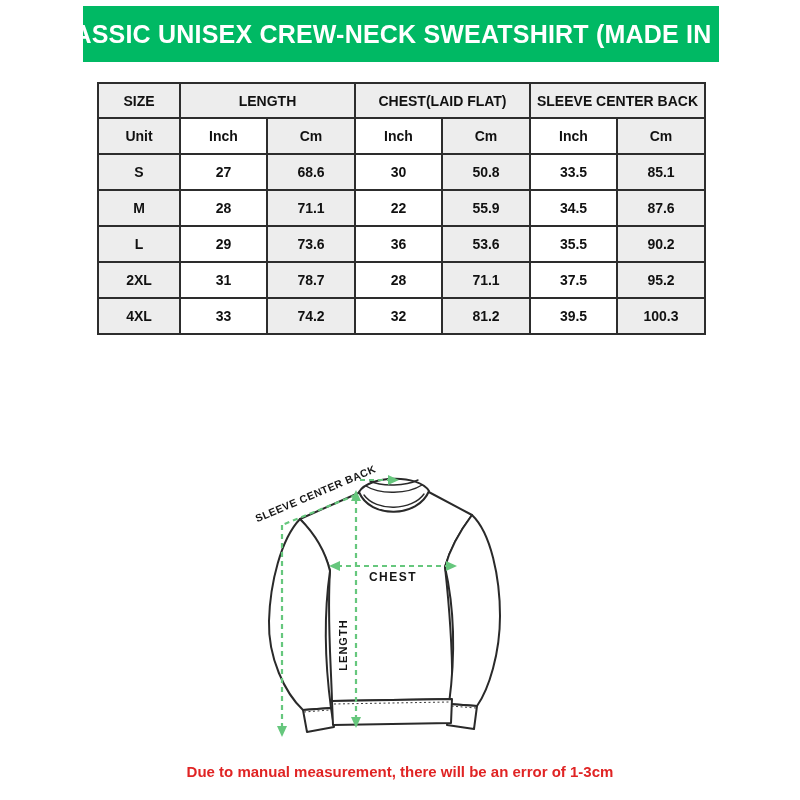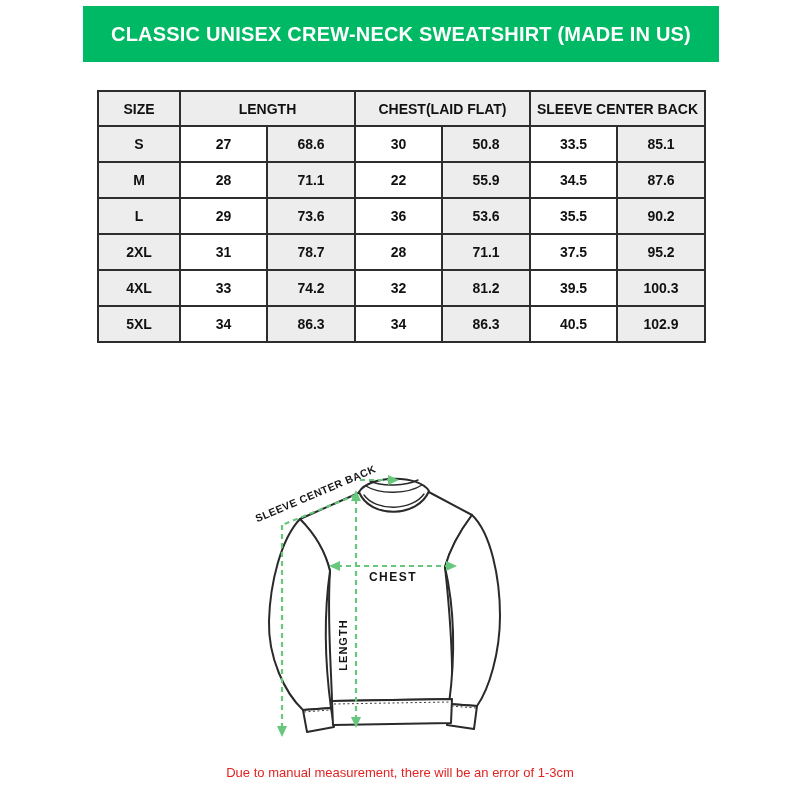--- a/index.html
+++ b/index.html
@@ -1,32 +1,32 @@
 <!DOCTYPE html>
 <html><head>
 <meta charset="utf-8">
 <style>
   html,body{margin:0;padding:0;background:#fff;}
   .page{position:relative;width:800px;height:800px;background:#ffffff;overflow:hidden;
         font-family:"Liberation Sans",sans-serif;}
   .title-bar{position:absolute;left:83px;top:6px;width:636px;height:56px;background:#00b964;
              display:flex;align-items:center;justify-content:center;}
-  .title-bar span{color:#ffffff;font-size:20px;font-weight:bold;letter-spacing:.2px;white-space:nowrap;}
-  table.size-chart{position:absolute;left:97px;top:90px;width:607px;border-collapse:collapse;
+  .title-bar span{color:#ffffff;font-size:25px;font-weight:bold;letter-spacing:.2px;white-space:nowrap;}
+  table.size-chart{position:absolute;left:97px;top:82px;width:607px;border-collapse:collapse;
                    table-layout:fixed;padding-left:20px;}
   table.size-chart td,table.size-chart th{border:2px solid #2d2d2d;text-align:center;vertical-align:middle;
       font-size:14px;font-weight:bold;color:#111;padding:0;font-family:"Liberation Sans",sans-serif;}
   tr.group-row{height:35px;}
   tr.unit-row,tr.data-row{height:36px;}
   .g{background:#ededed;}
   .w{background:#ffffff;}
   .diagram{position:absolute;left:237px;top:453px;width:330px;height:312px;}
   .diagram text{font-family:"Liberation Sans",sans-serif;font-weight:bold;fill:#151515;}
   .footnote{position:absolute;left:0;top:763px;width:800px;text-align:center;}
-  .footnote span{color:#e02424;font-size:13px;font-weight:normal;}
+  .footnote span{color:#e02424;font-size:15px;font-weight:bold;}
 </style>
 </head>
 <body>
 
 <div class="page">
 
   <div class="title-bar">
     <span>CLASSIC UNISEX CREW-NECK SWEATSHIRT (MADE IN US)</span>
   </div>
 
@@ -39,20 +39,29 @@
         <col style="width:88px">
         <col style="width:87px">
         <col style="width:88px">
     </colgroup>
     <tbody>
         <tr class="group-row">
       <th class="g">SIZE</th>
       <th class="g" colspan="2">LENGTH</th>
       <th class="g" colspan="2">CHEST(LAID FLAT)</th>
       <th class="g" colspan="2">SLEEVE CENTER BACK</th>
+    </tr>
+    <tr class="unit-row">
+      <td class="g">Unit</td>
+      <td class="w">Inch</td>
+      <td class="g">Cm</td>
+      <td class="w">Inch</td>
+      <td class="g">Cm</td>
+      <td class="w">Inch</td>
+      <td class="g">Cm</td>
     </tr>
     <tr class="data-row">
       <td class="g">S</td>
       <td class="w">27</td>
       <td class="g">68.6</td>
       <td class="w">30</td>
       <td class="g">50.8</td>
       <td class="w">33.5</td>
       <td class="g">85.1</td>
     </tr>
@@ -84,29 +93,20 @@
       <td class="g">95.2</td>
     </tr>
     <tr class="data-row">
       <td class="g">4XL</td>
       <td class="w">33</td>
       <td class="g">74.2</td>
       <td class="w">32</td>
       <td class="g">81.2</td>
       <td class="w">39.5</td>
       <td class="g">100.3</td>
-    </tr>
-    <tr class="data-row">
-      <td class="g">5XL</td>
-      <td class="w">34</td>
-      <td class="g">86.3</td>
-      <td class="w">34</td>
-      <td class="g">86.3</td>
-      <td class="w">40.5</td>
-      <td class="g">102.9</td>
     </tr>
   </tbody>
     </table>
 
   <svg class="diagram" viewBox="0 0 330 312" xmlns="http://www.w3.org/2000/svg">
 
     <g fill="#ffffff" stroke="#2a2a2a" stroke-width="2" stroke-linejoin="round" stroke-linecap="round">
       <path d="M126,38 L63,66 C75,80 88,98 93,118 C90,165 94,210 95,248
                L215,246 C216,210 213,160 208,114 C214,92 226,74 235,62
                L188,37 C168,29 146,30 126,38 Z"></path>

